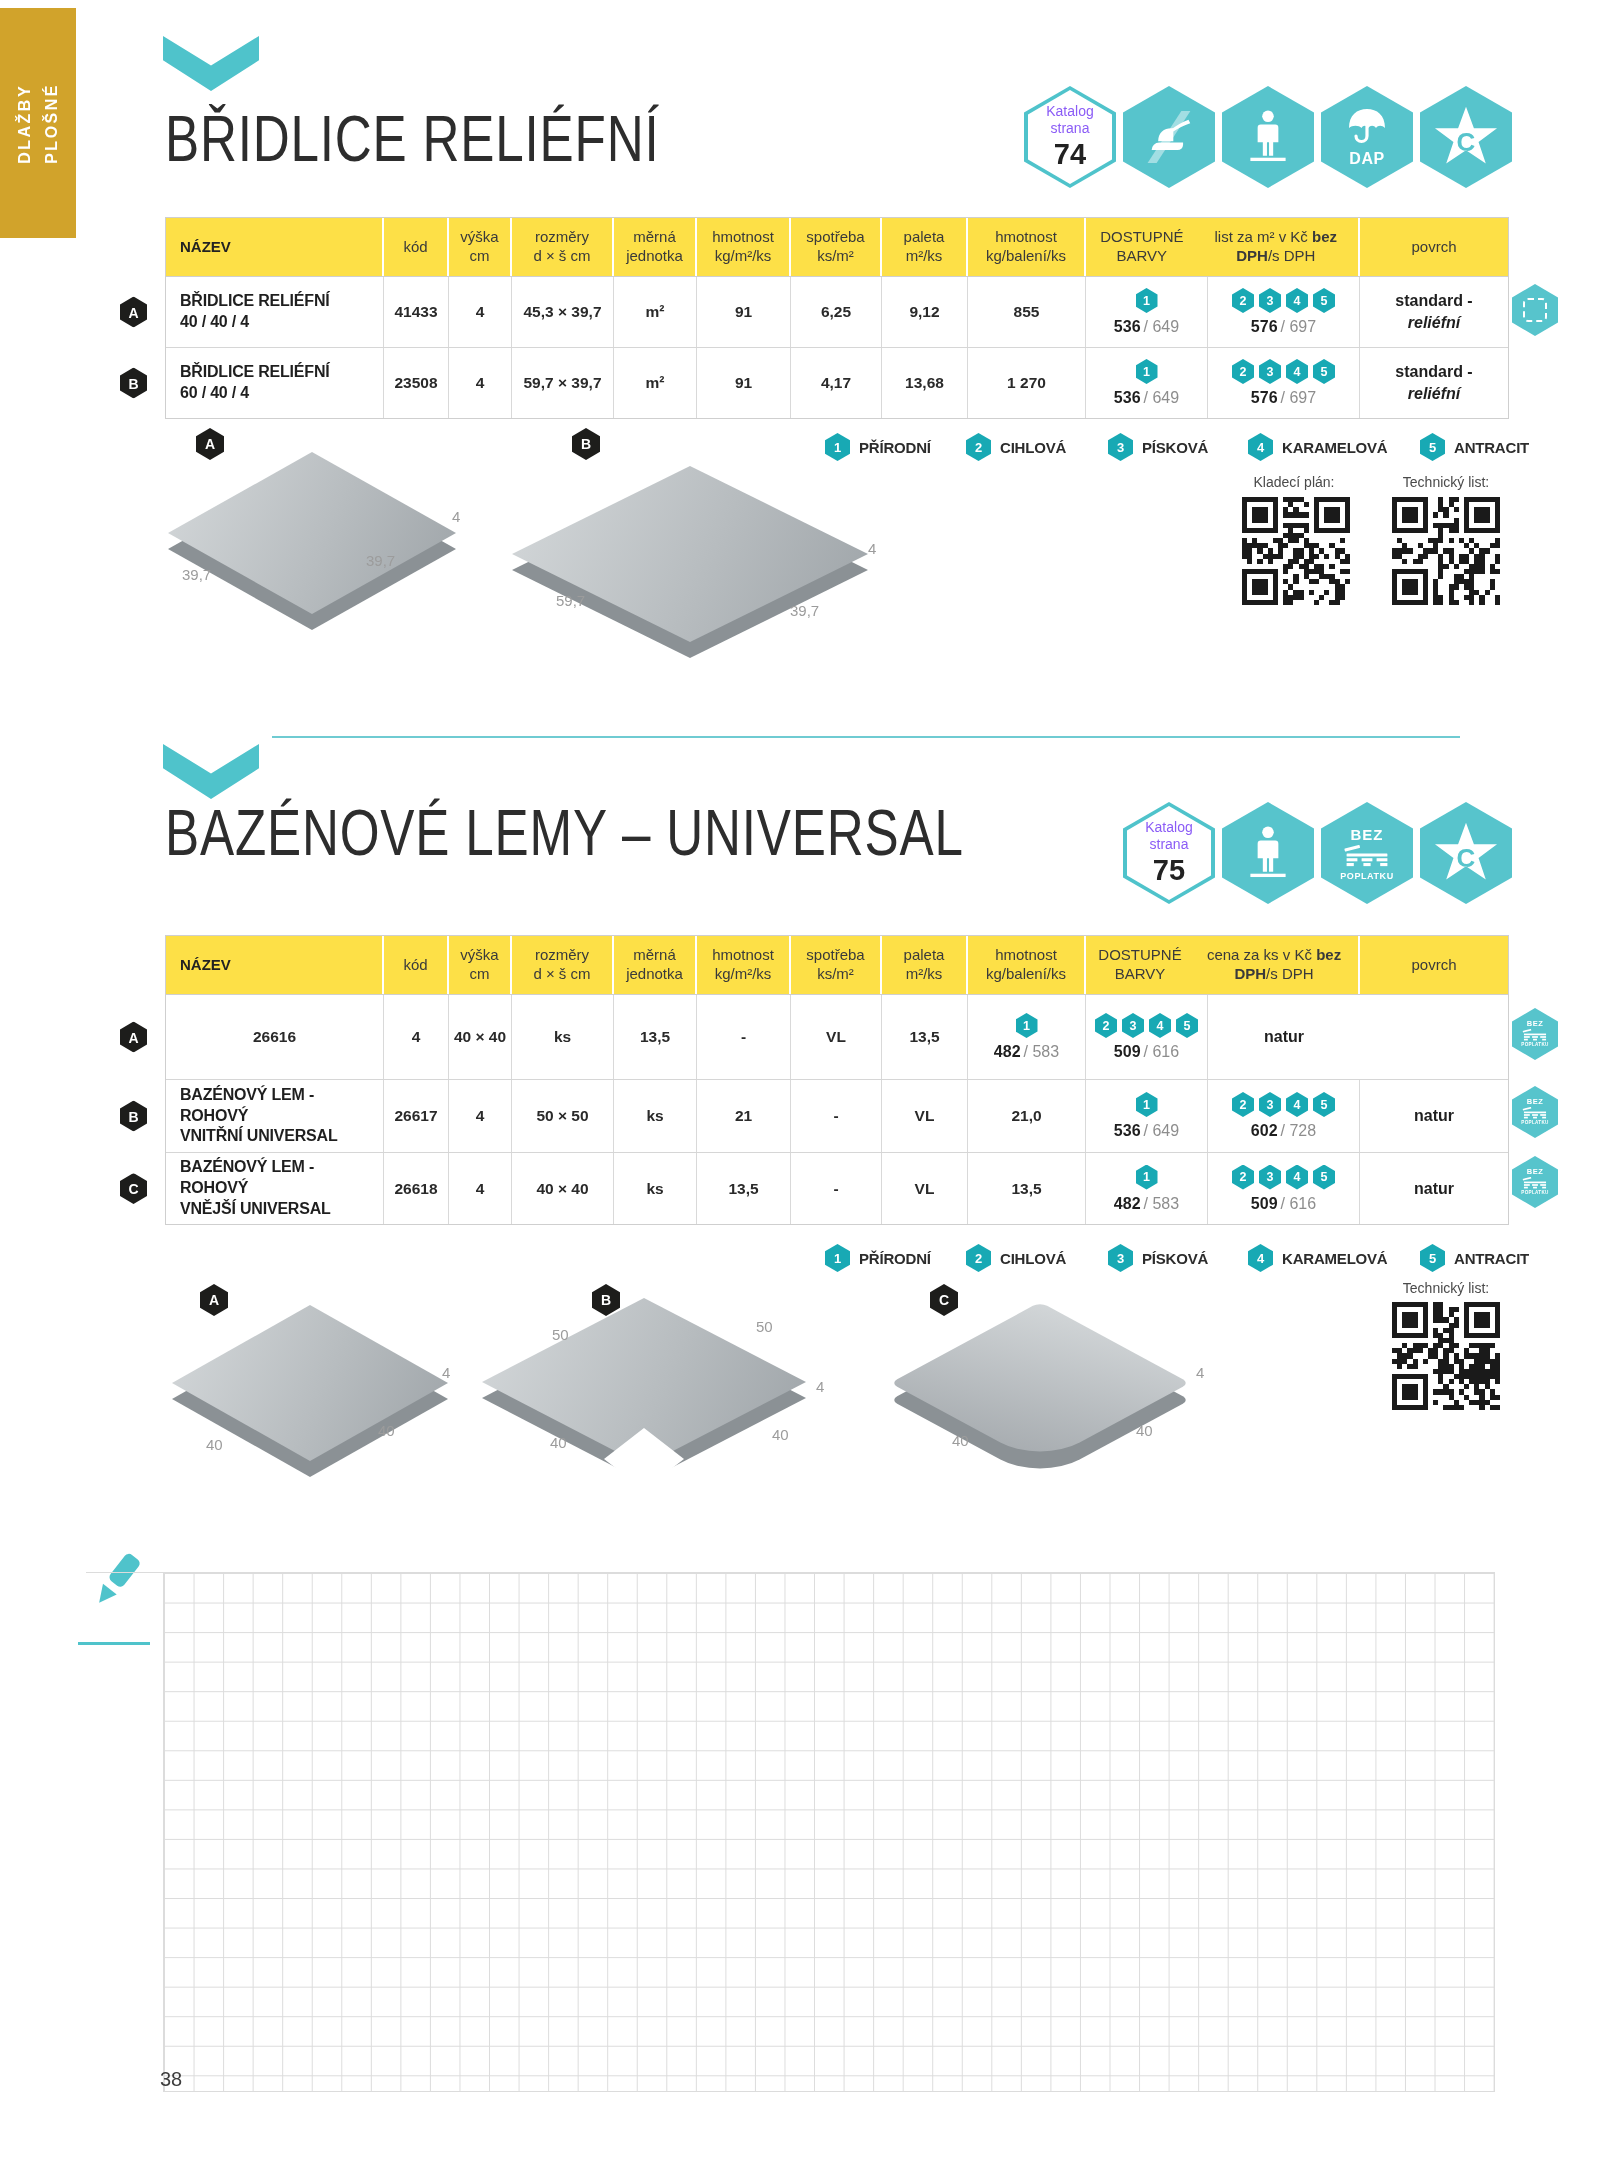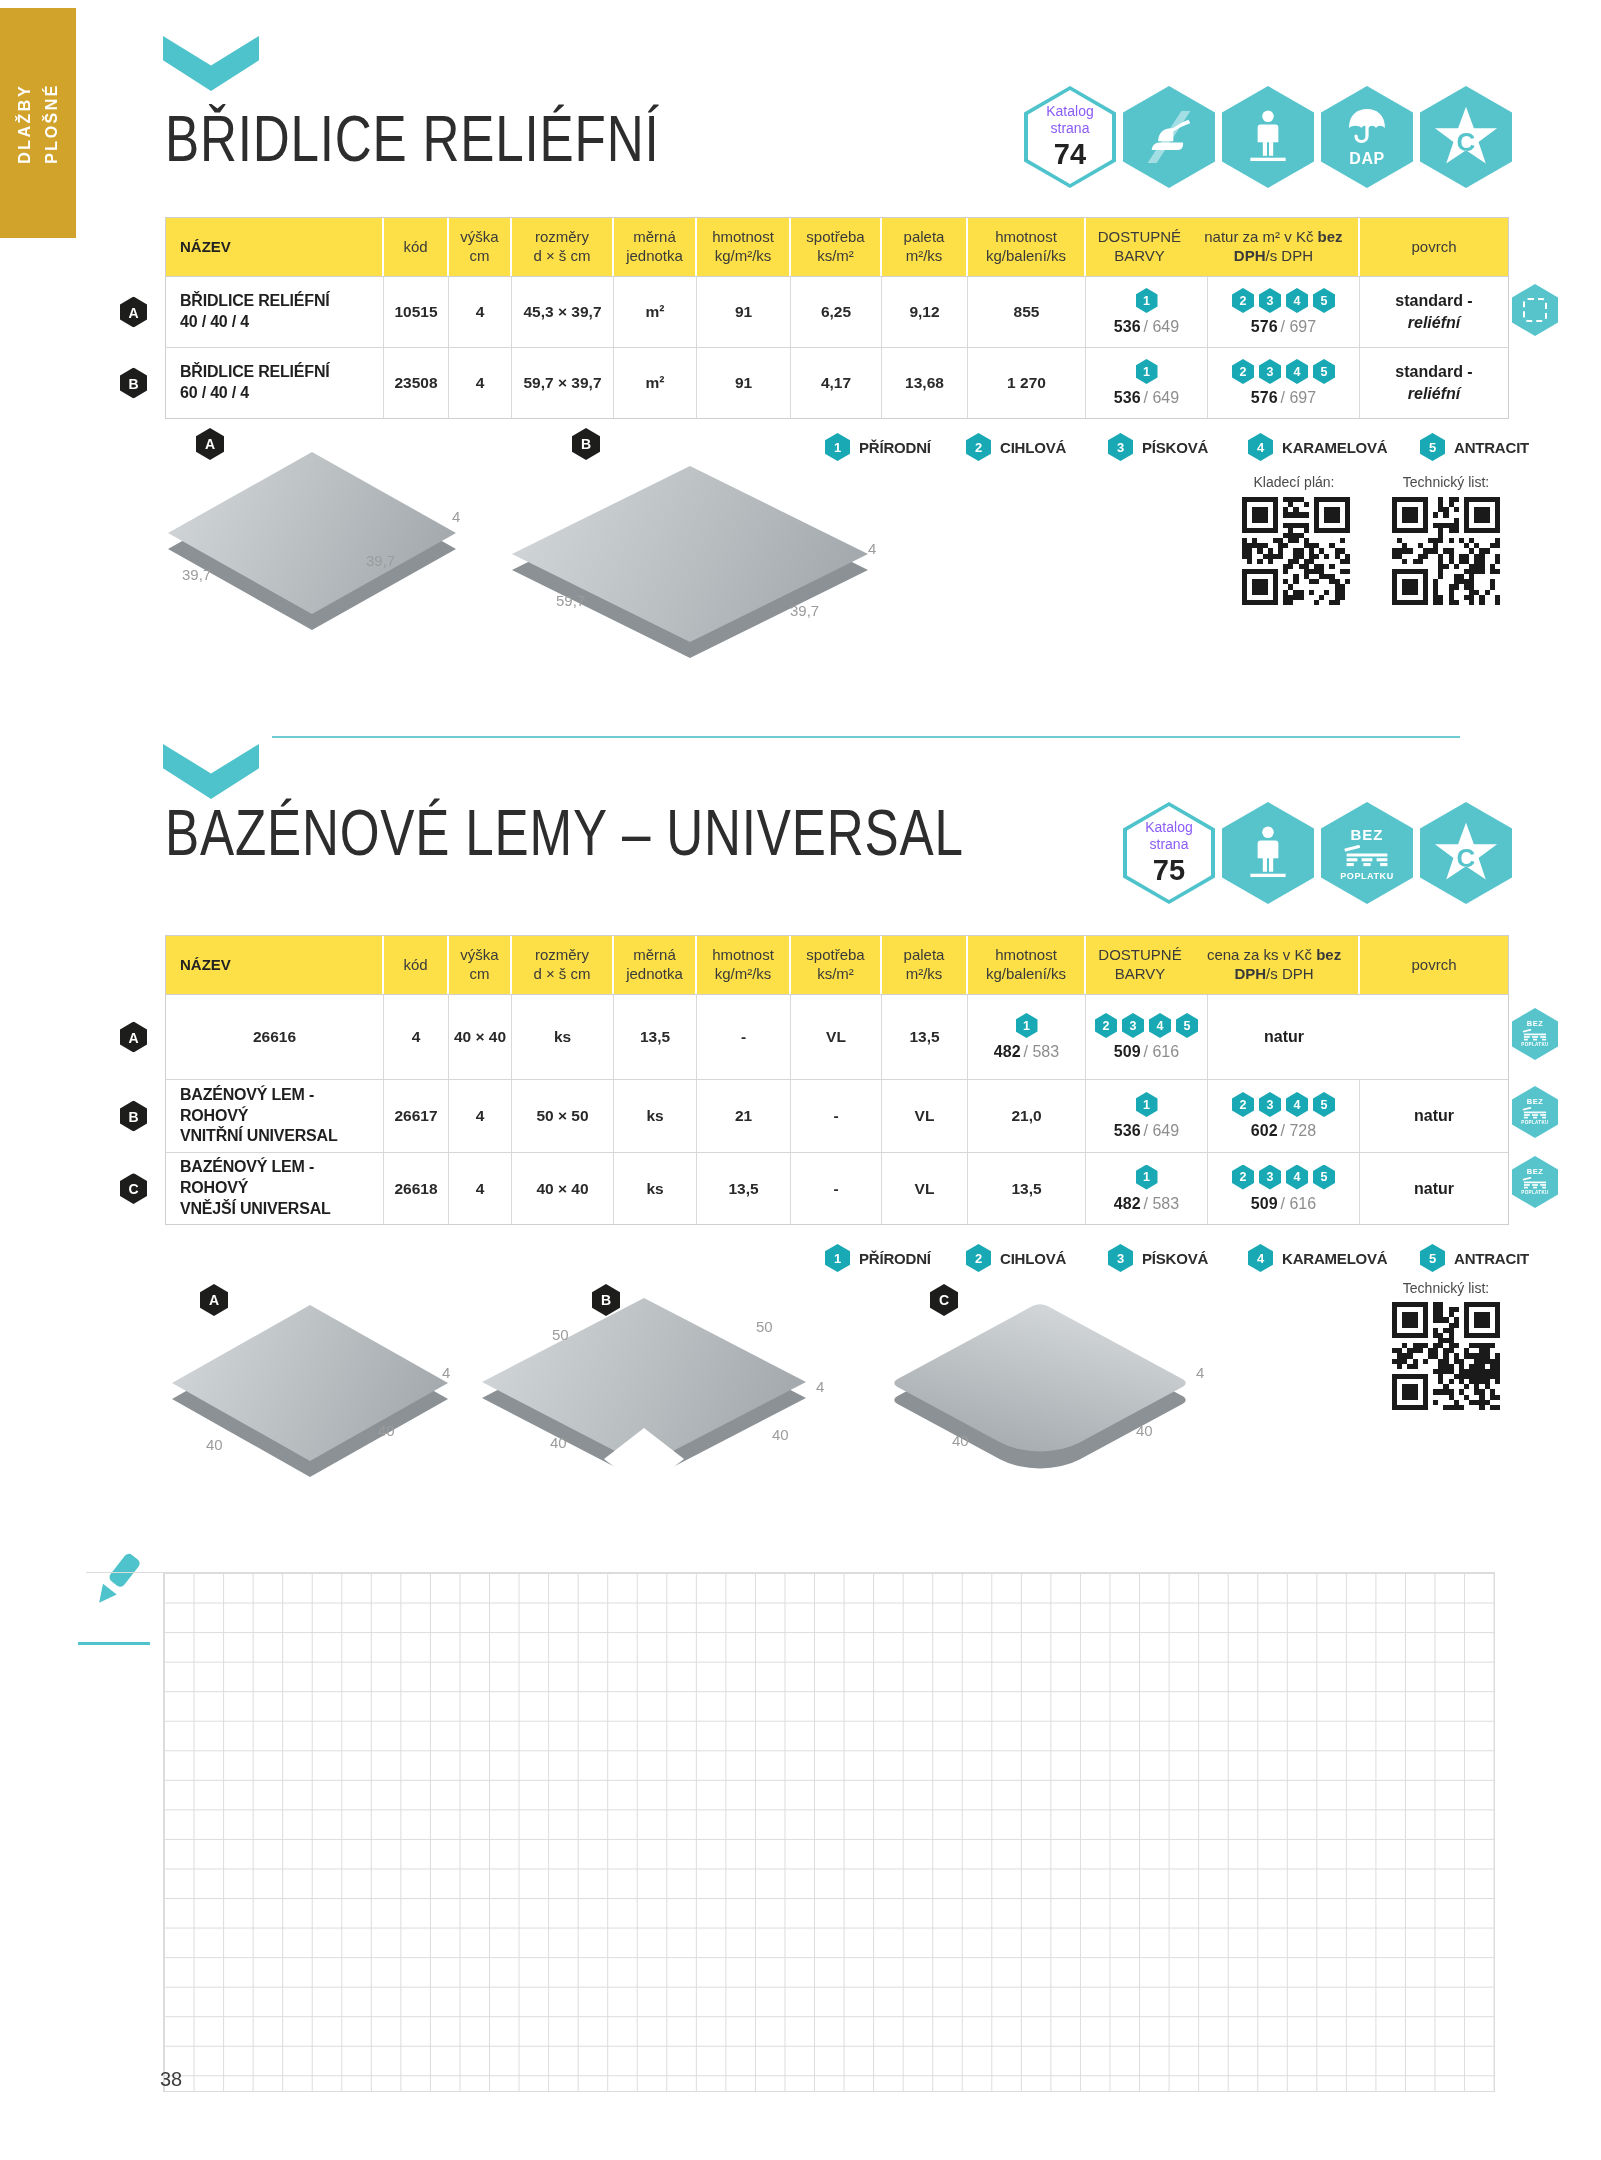--- a/index.html
+++ b/index.html
@@ -169,32 +169,32 @@
       <div class="td pre">hmotnost
 kg/m²/ks</div>
       <div class="td pre">spotřeba
 ks/m²</div>
       <div class="td pre">paleta
 m²/ks</div>
       <div class="td pre">hmotnost
 kg/balení/ks</div>
       <div class="td hbarvy" style="grid-column:10/12;">
         <div>DOSTUPNÉ BARVY</div>
-        <div><span>natur za m² v Kč </span><b>bez DPH</b><span>/s DPH</span></div>
+        <div><span>list za m² v Kč </span><b>bez DPH</b><span>/s DPH</span></div>
       </div>
       <div class="td">povrch</div>
     </div>
 
     <div class="cols trow" style="height:70px;">
       <div class="hx rowhex">A</div>
       <div class="td name">
         <span class="nm">BŘIDLICE RELIÉFNÍ</span>
         <span class="nm">40 / 40 / 4</span>
       </div>
-      <div class="td val">10515</div>
+      <div class="td val">41433</div>
       <div class="td val">4</div>
       <div class="td val">45,3 × 39,7</div>
       <div class="td val">m²</div>
       <div class="td val">91</div>
       <div class="td val">6,25</div>
       <div class="td val">9,12</div>
       <div class="td val">855</div>
       <div class="td">
         <div class="hexrow">
             <span class="hx phex">1</span>

